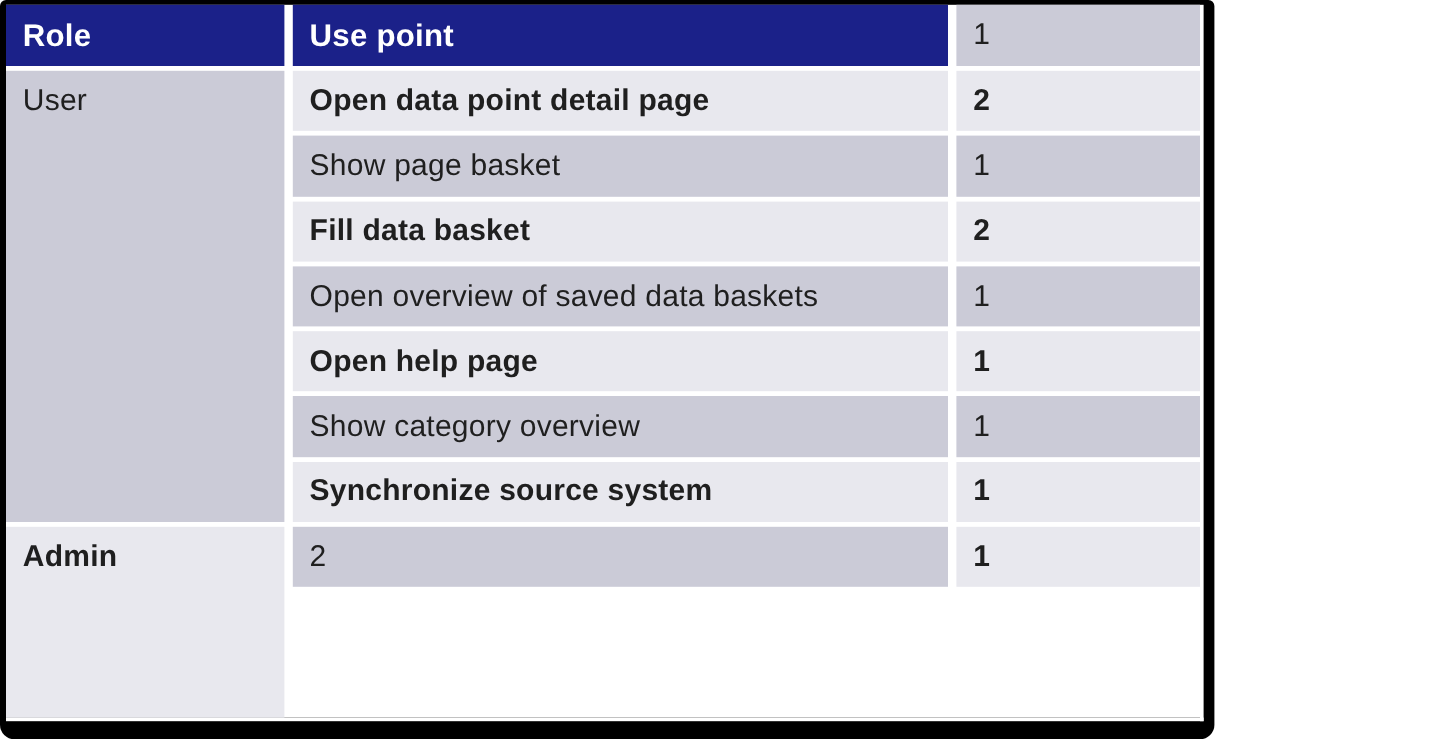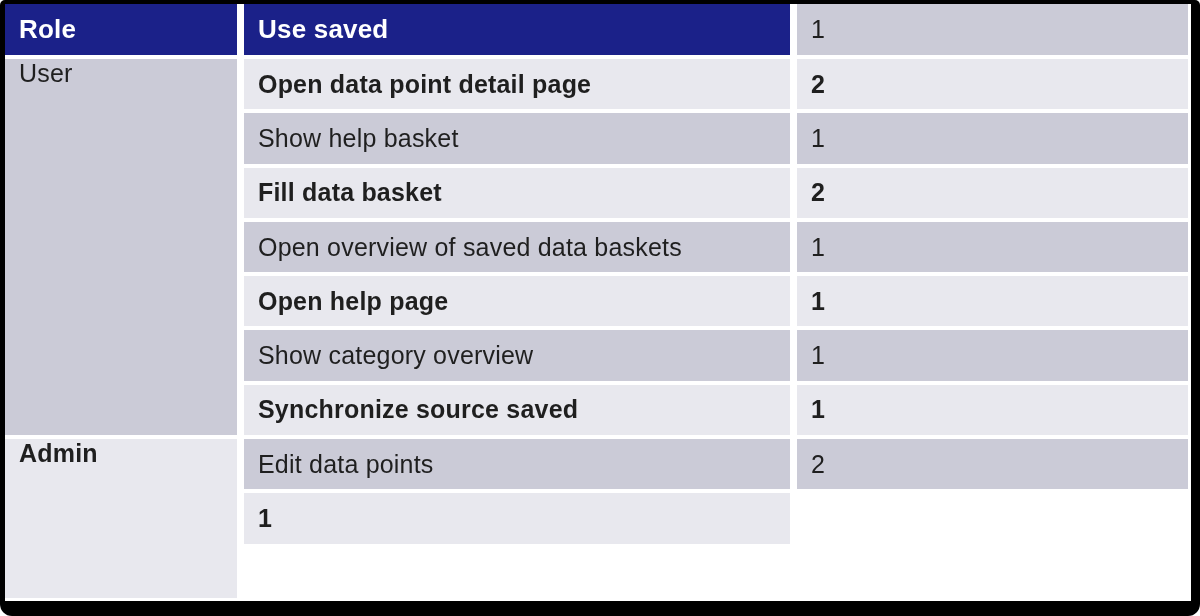--- a/index.html
+++ b/index.html
@@ -2,21 +2,21 @@
 <html style="--header_bg: #1b2189; --header_text: #ffffff; --row_dark: #cbcbd7; --row_light: #e8e8ee; --body_text: #1f1f1f; --frame: #000000; --gap: #ffffff;"><head>
 <meta charset="utf-8">
 <style>
   html, body {
     margin: 0;
     padding: 0;
     background: #ffffff;
     font-family: "Liberation Sans", sans-serif;
   }
   .frame {
-    width: 1200px;
+    width: 1012px;
     height: 616px;
     box-sizing: border-box;
     background: var(--frame, #000000);
     padding: 4px 9px 15px 5px;
     border-radius: 5px 5px 12px 12px;
   }
   .table-wrap {
     width: 100%;
     height: 100%;
     box-sizing: border-box;
@@ -46,61 +46,60 @@
   .header-cell {
     background: var(--header_bg, #1b2189);
     color: var(--header_text, #ffffff);
     font-weight: bold;
     font-size: 26px;
   }
   .dark  { background: var(--row_dark, #cbcbd7); }
   .light { background: var(--row_light, #e8e8ee); font-weight: bold; }
   .role-cell {
     align-items: flex-start;
-    padding-top: 0;
+    padding-top: 11px;
   }
   .role-user  { grid-column: 1; grid-row: 2 / span 7; }
   .role-admin { grid-column: 1; grid-row: 9 / span 3; }
 </style>
 </head>
 <body>
 
 <div class="frame">
   <div class="table-wrap">
     <div class="grid">
 
       <div class="cell header-cell">Role</div>
-      <div class="cell header-cell">Use saved</div>
+      <div class="cell header-cell">Use point</div>
 
       <div class="cell dark role-cell role-user">User</div>
       <div class="cell light role-cell role-admin">Admin</div>
 
       <div class="cell dark">1</div>
 
       <div class="cell light">Open data point detail page</div>
       <div class="cell light">2</div>
 
-      <div class="cell dark">Show help basket</div>
+      <div class="cell dark">Show page basket</div>
       <div class="cell dark">1</div>
 
       <div class="cell light">Fill data basket</div>
       <div class="cell light">2</div>
 
       <div class="cell dark">Open overview of saved data baskets</div>
       <div class="cell dark">1</div>
 
       <div class="cell light">Open help page</div>
       <div class="cell light">1</div>
 
       <div class="cell dark">Show category overview</div>
       <div class="cell dark">1</div>
 
-      <div class="cell light">Synchronize source saved</div>
+      <div class="cell light">Synchronize source system</div>
       <div class="cell light">1</div>
 
-      <div class="cell dark">Edit data points</div>
       <div class="cell dark">2</div>
 
       <div class="cell light">1</div>
 
     </div>
   </div>
 </div>
 
 </body></html>

